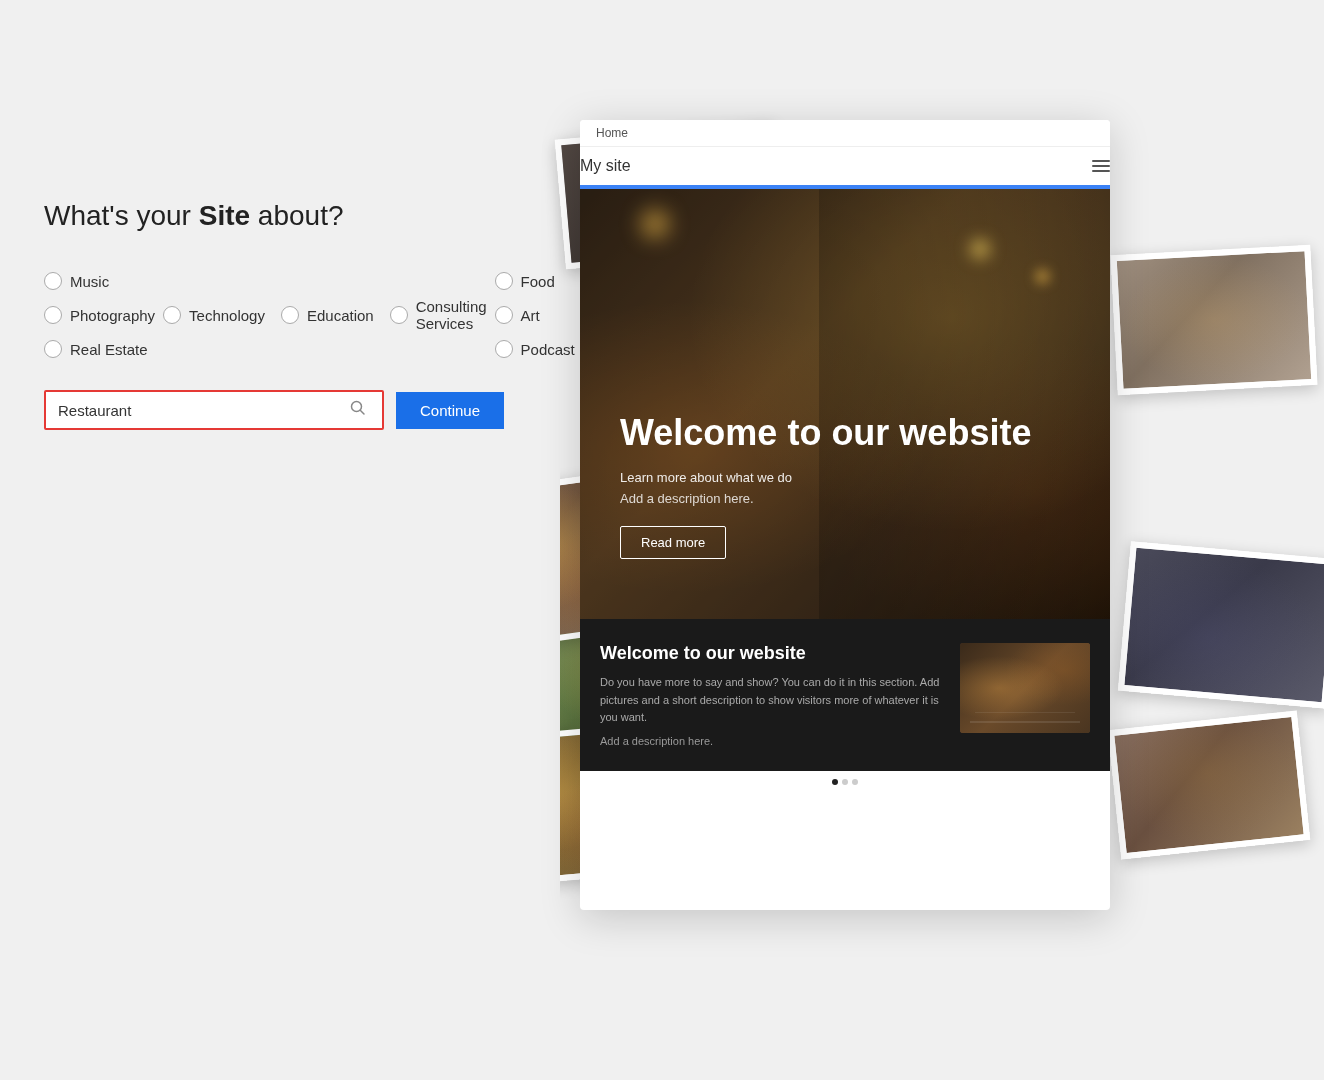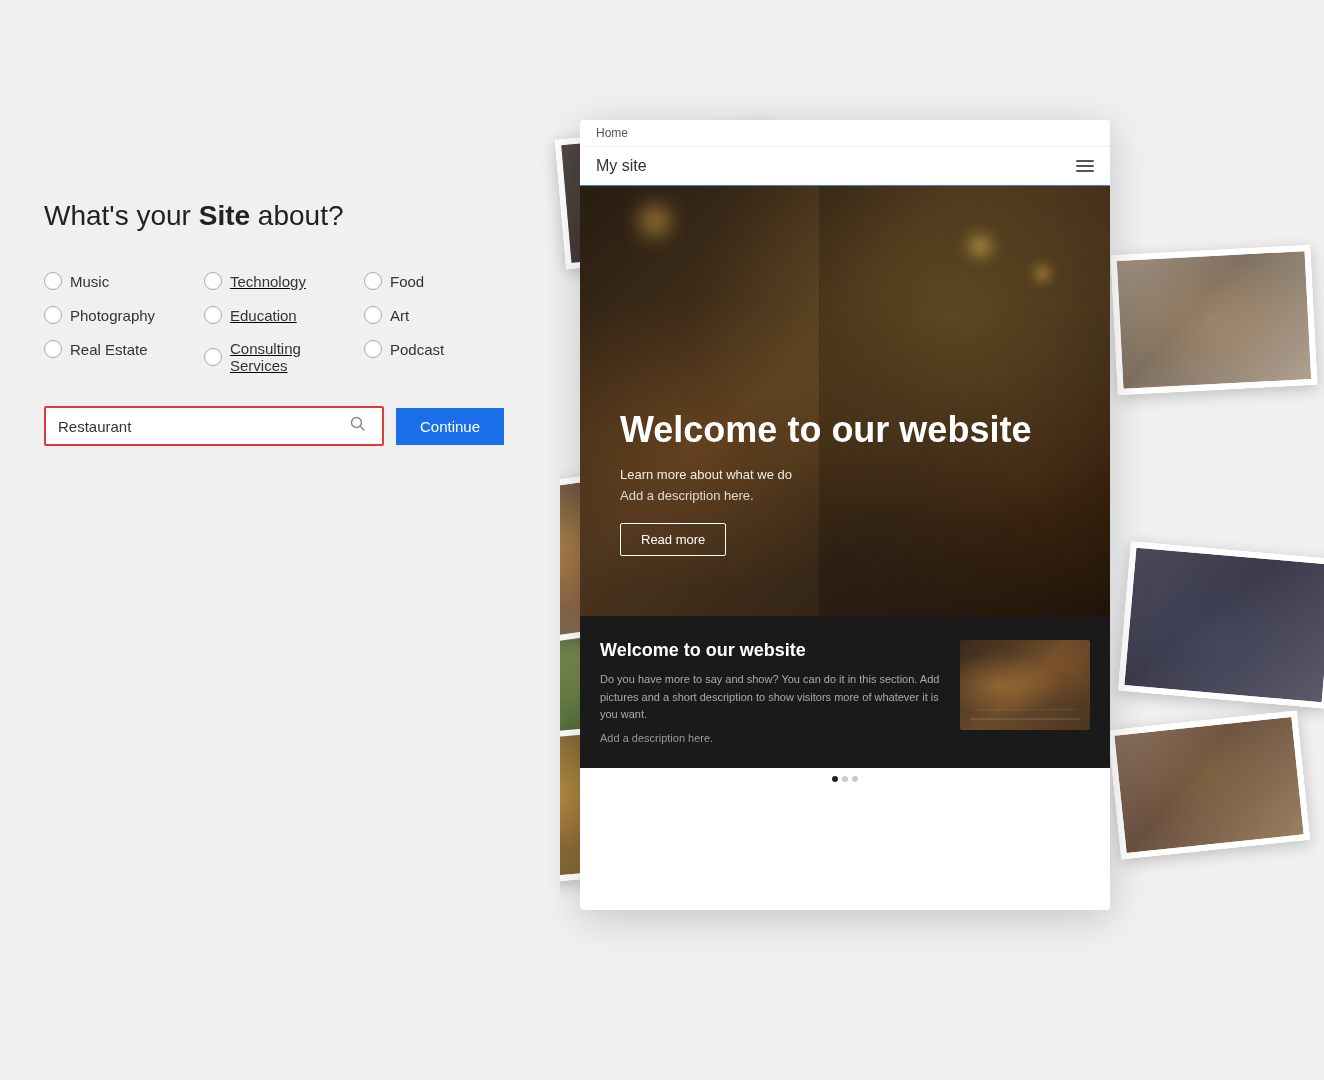--- a/index.html
+++ b/index.html
@@ -141,25 +141,25 @@
     .phone-header {
       background: #fff;
       padding: 6px 16px;
       border-bottom: 1px solid #eee;
       font-size: 12px;
       color: #555;
     }
 
     .phone-nav {
       background: #fff;
-      padding: 10px 16px;
+      padding: 10px 0;
       display: flex;
       align-items: center;
       justify-content: space-between;
-      border-bottom: 1px solid #3b82f6;
+      border-bottom: 4px solid #3b82f6;
     }
 
     .phone-nav-title {
       font-size: 16px;
       font-weight: 500;
       color: #333;
     }
 
     .hamburger {
       display: flex;
@@ -452,21 +452,21 @@
       <div class="option-item">
         <div class="radio-circle"></div>
         <span class="option-label">Photography</span>
       </div>
       <div class="option-item">
         <div class="radio-circle"></div>
         <span class="option-label">Real Estate</span>
       </div>
     </div>
 
-    <div style="display:flex;flex-direction:column;gap:16px;text-decoration:underline;">
+    <div style="display:flex;flex-direction:row;gap:16px;">
       <div class="option-item">
         <div class="radio-circle"></div>
         <span class="option-label">Technology</span>
       </div>
       <div class="option-item">
         <div class="radio-circle"></div>
         <span class="option-label">Education</span>
       </div>
       <div class="option-item">
         <div class="radio-circle"></div>

